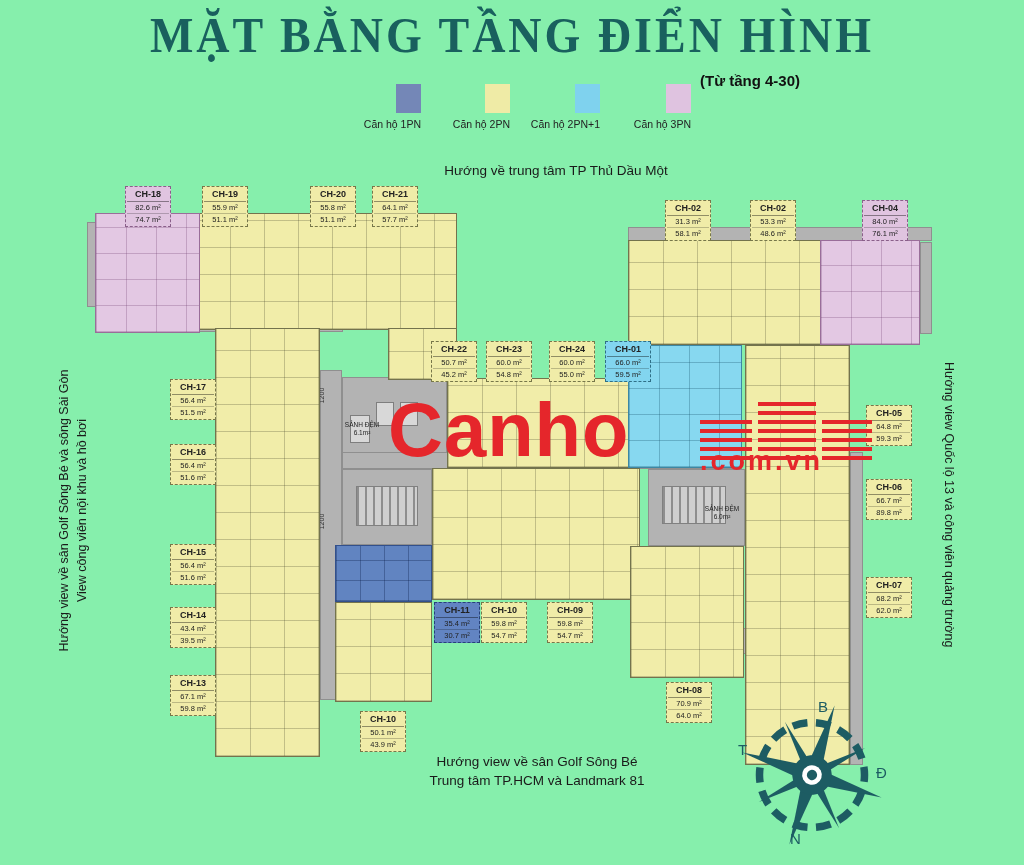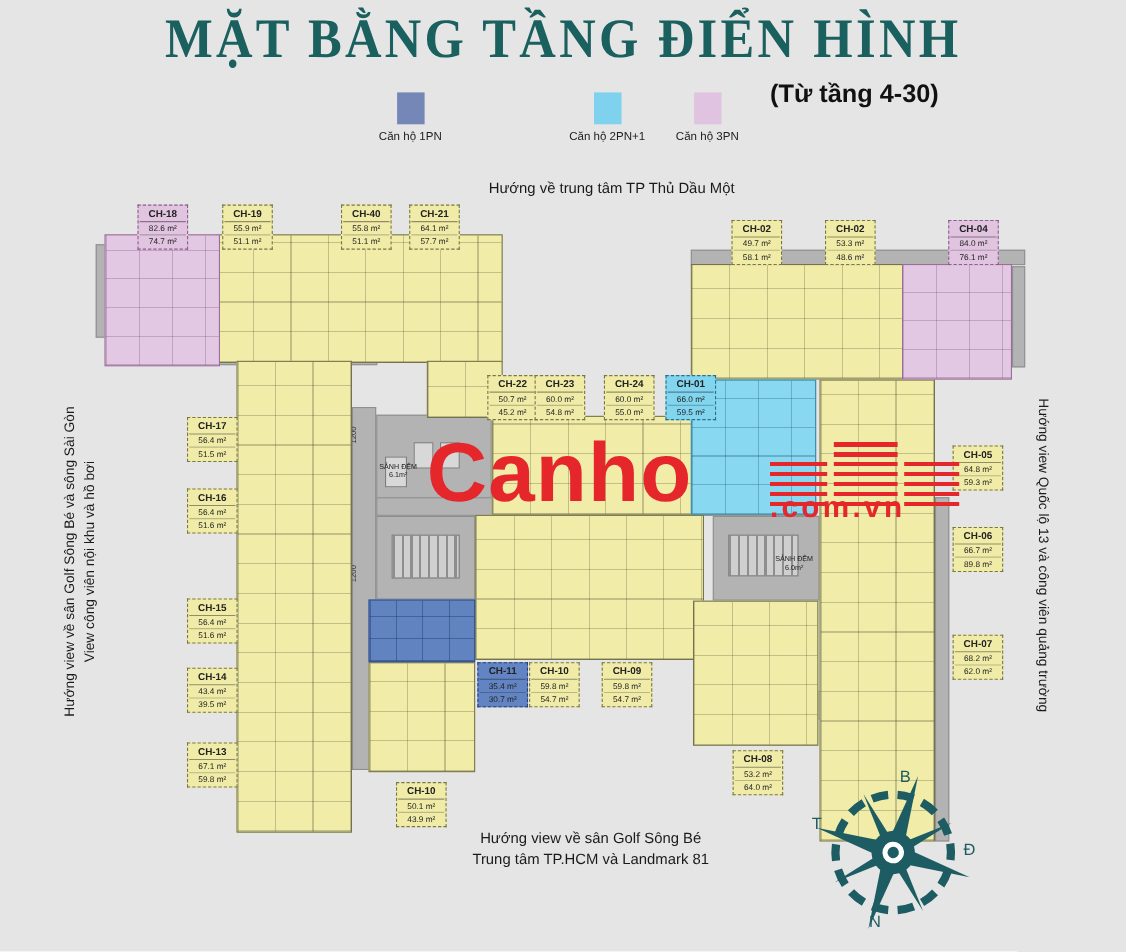--- a/index.html
+++ b/index.html
@@ -1,23 +1,23 @@
 <!DOCTYPE html>
 <html><head>
 <meta charset="utf-8">
 <style>
   html,body{margin:0;padding:0;background:#fff;}
-  #stage{position:relative;width:1024px;height:865px;background:#e5e5e5;overflow:hidden;
+  #stage{position:relative;width:1024px;height:865px;background:#86efac;overflow:hidden;
          font-family:"Liberation Sans",sans-serif;color:#222;}
   
   .title{position:absolute;left:0;top:6px;width:1024px;text-align:center;
          font-family:"Liberation Serif",serif;font-weight:bold;font-size:46px;
          letter-spacing:3px;color:#19605e;transform:scaleY(1.1);transform-origin:top;}
-  .subtitle{position:absolute;left:700px;top:72px;width:180px;font-size:23px;font-weight:600;color:#111;}
-  .legend-item{position:absolute;width:96px;display:flex;flex-direction:column;align-items:center;top:84px;}
+  .subtitle{position:absolute;left:700px;top:72px;width:180px;font-size:15px;font-weight:600;color:#111;}
+  .legend-item{position:absolute;width:96px;display:flex;flex-direction:column;align-items:flex-end;top:84px;}
   .sw{width:25px;height:29px;display:block;}
   .swl{font-size:10.5px;margin-top:5px;color:#222;white-space:nowrap;}
   
   .dir{position:absolute;font-size:13.5px;color:#1a1a1a;text-align:center;line-height:1.4;}
   .dir-left{left:-147px;top:493px;width:440px;transform:rotate(-90deg);font-size:12.5px;}
   .dir-right{left:728px;top:496px;width:440px;transform:rotate(90deg);font-size:12.5px;}
   
   .grayb{position:absolute;background:#b3b3b3;border:1px solid #8f8f8f;z-index:5;box-sizing:border-box;}
   .wing{position:absolute;box-sizing:border-box;z-index:10;border:1px solid #73734d;background-color:#f1eda9;
         background-image:repeating-linear-gradient(90deg,rgba(70,70,45,.28) 0 1px,transparent 1px 34px),
@@ -58,20 +58,24 @@
 
 <div id="stage">
 
   <div class="title">MẶT BẰNG TẦNG ĐIỂN HÌNH</div>
   <div class="subtitle">(Từ tầng 4-30)</div>
 
   <div class="legend-item" style="left:325px">
     <span class="sw" style="background-color: rgb(116, 135, 183);"></span>
     <span class="swl">Căn hộ 1PN</span>
   </div>
+  <div class="legend-item" style="left:414px">
+    <span class="sw" style="background-color: rgb(239, 235, 166);"></span>
+    <span class="swl">Căn hộ 2PN</span>
+  </div>
   <div class="legend-item" style="left:504px">
     <span class="sw" style="background-color: rgb(127, 210, 238);"></span>
     <span class="swl">Căn hộ 2PN+1</span>
   </div>
   <div class="legend-item" style="left:595px">
     <span class="sw" style="background-color: rgb(223, 195, 224);"></span>
     <span class="swl">Căn hộ 3PN</span>
   </div>
 
   <div class="dir" style="left:356px;top:162px;width:400px">Hướng về trung tâm TP Thủ Dầu Một</div>
@@ -129,21 +133,21 @@
   <div class="wing bluew" style="left:628px;top:345px;width:114px;height:123px"></div>
   <div class="wing slatew" style="left:335px;top:545px;width:97px;height:57px"></div>
 
   <div class="ulabel t2pn1" style="left:605px;top:341px">
     <div class="uid">CH-01</div>
     <div class="uarea">66.0 m²</div>
     <div class="uarea">59.5 m²</div>
   </div>
   <div class="ulabel t2pn" style="left:665px;top:200px">
     <div class="uid">CH-02</div>
-    <div class="uarea">49.7 m²</div>
+    <div class="uarea">31.3 m²</div>
     <div class="uarea">58.1 m²</div>
   </div>
   <div class="ulabel t2pn" style="left:750px;top:200px">
     <div class="uid">CH-02</div>
     <div class="uarea">53.3 m²</div>
     <div class="uarea">48.6 m²</div>
   </div>
   <div class="ulabel t3pn" style="left:862px;top:200px">
     <div class="uid">CH-04</div>
     <div class="uarea">84.0 m²</div>
@@ -159,21 +163,21 @@
     <div class="uarea">66.7 m²</div>
     <div class="uarea">89.8 m²</div>
   </div>
   <div class="ulabel t2pn" style="left:866px;top:577px">
     <div class="uid">CH-07</div>
     <div class="uarea">68.2 m²</div>
     <div class="uarea">62.0 m²</div>
   </div>
   <div class="ulabel t2pn" style="left:666px;top:682px">
     <div class="uid">CH-08</div>
-    <div class="uarea">53.2 m²</div>
+    <div class="uarea">70.9 m²</div>
     <div class="uarea">64.0 m²</div>
   </div>
   <div class="ulabel t2pn" style="left:547px;top:602px">
     <div class="uid">CH-09</div>
     <div class="uarea">59.8 m²</div>
     <div class="uarea">54.7 m²</div>
   </div>
   <div class="ulabel t2pn" style="left:481px;top:602px">
     <div class="uid">CH-10</div>
     <div class="uarea">59.8 m²</div>
@@ -218,30 +222,30 @@
     <div class="uid">CH-18</div>
     <div class="uarea">82.6 m²</div>
     <div class="uarea">74.7 m²</div>
   </div>
   <div class="ulabel t2pn" style="left:202px;top:186px">
     <div class="uid">CH-19</div>
     <div class="uarea">55.9 m²</div>
     <div class="uarea">51.1 m²</div>
   </div>
   <div class="ulabel t2pn" style="left:310px;top:186px">
-    <div class="uid">CH-40</div>
+    <div class="uid">CH-20</div>
     <div class="uarea">55.8 m²</div>
     <div class="uarea">51.1 m²</div>
   </div>
   <div class="ulabel t2pn" style="left:372px;top:186px">
     <div class="uid">CH-21</div>
     <div class="uarea">64.1 m²</div>
     <div class="uarea">57.7 m²</div>
   </div>
-  <div class="ulabel t2pn" style="left:443px;top:341px">
+  <div class="ulabel t2pn" style="left:431px;top:341px">
     <div class="uid">CH-22</div>
     <div class="uarea">50.7 m²</div>
     <div class="uarea">45.2 m²</div>
   </div>
   <div class="ulabel t2pn" style="left:486px;top:341px">
     <div class="uid">CH-23</div>
     <div class="uarea">60.0 m²</div>
     <div class="uarea">54.8 m²</div>
   </div>
   <div class="ulabel t2pn" style="left:549px;top:341px">

